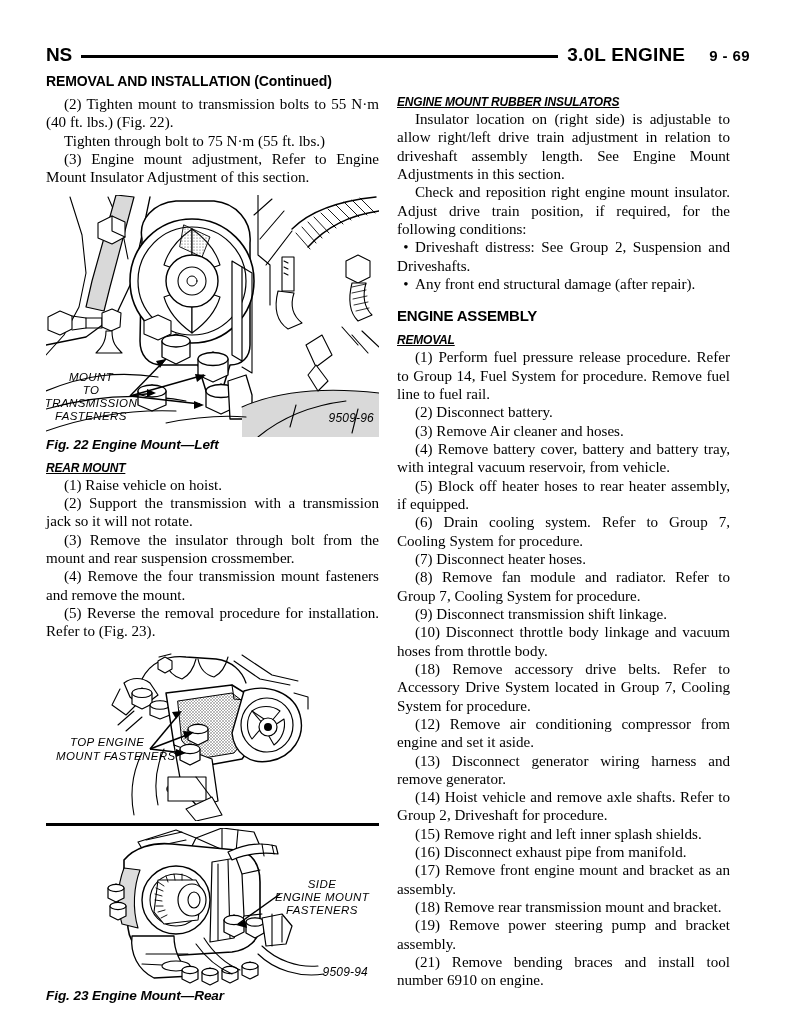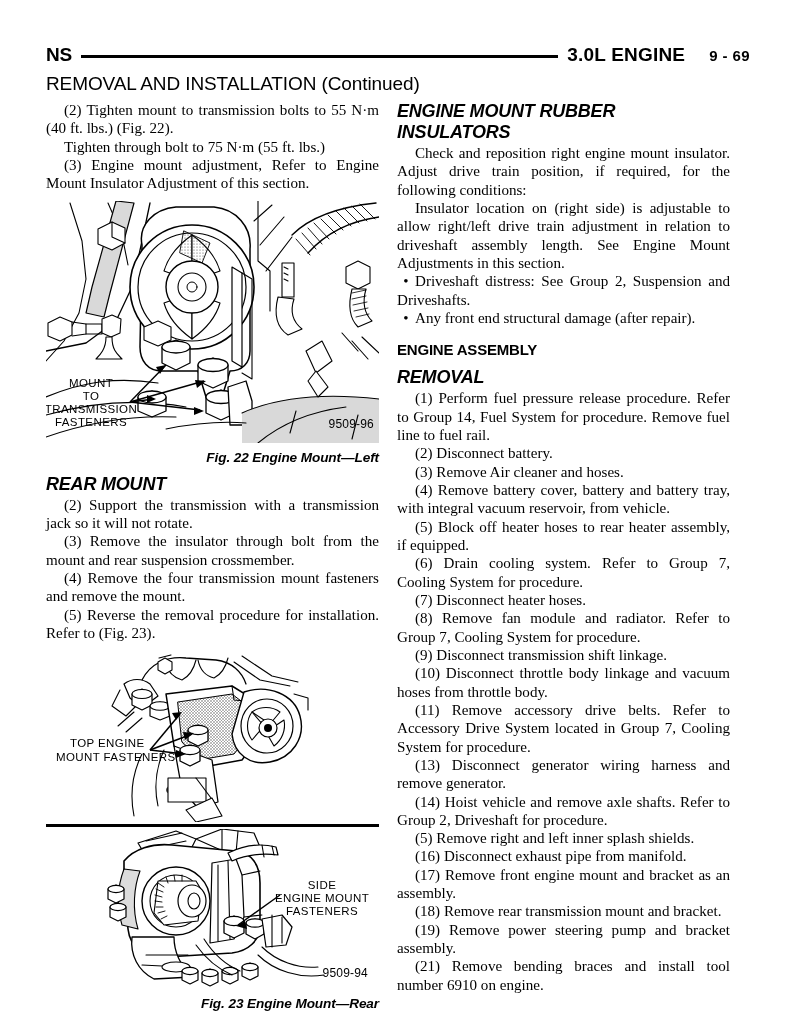--- a/index.html
+++ b/index.html
@@ -58,22 +58,22 @@
     font-family: "Liberation Sans", sans-serif;
     font-weight: bold;
     font-size: 15px;
     letter-spacing: 0.4px;
     white-space: nowrap;
     margin-left: 24px;
   }
 
   .section-continued {
     font-family: "Liberation Sans", sans-serif;
-    font-weight: normal;
-    font-size: 19px;
+    font-weight: bold;
+    font-size: 14px;
     letter-spacing: -0.1px;
     margin: 7px 0 6px 0;
   }
 
   
   .columns {
     display: flex;
     gap: 18px;
     align-items: flex-start;
   }
@@ -88,23 +88,24 @@
     line-height: 1.215;
     text-align: justify;
     text-indent: 18px;
     hyphens: manual;
   }
 
   .h-sub {
     font-family: "Liberation Sans", sans-serif;
     font-weight: bold;
     font-style: italic;
-    font-size: 18px;
+    font-size: 12px;
     letter-spacing: -0.2px;
     margin: 9px 0 1px 0;
+    text-decoration: underline;
   }
   .h-major {
     font-family: "Liberation Sans", sans-serif;
     font-weight: bold;
     font-size: 15px;
     letter-spacing: -0.2px;
     margin: 14px 0 3px 0;
   }
   ul.bullets {
     margin: 0;
@@ -124,31 +125,32 @@
     display: inline-block;
     width: 18px;
     text-align: center;
   }
 
   .caption {
     font-family: "Liberation Sans", sans-serif;
     font-weight: bold;
     font-style: italic;
     font-size: 13.6px;
-    text-align: right;
-    margin: 7px 0 0 0;
+    text-align: left;
+    margin: 0 0 0 0;
     letter-spacing: -0.1px;
   }
 
   
   .figure { margin: 8px 0 0 0; }
   .figbox {
     position: relative;
     width: 333px;
     background: #eab308;
+    font-style: italic;
   }
   .figbox svg { display: block; width: 100%; height: auto; }
 
   .fig-label {
     font-family: "Liberation Sans", sans-serif;
     font-size: 11.5px;
     letter-spacing: 0.4px;
     fill: #000;
   }
   .fig-partno {
@@ -312,20 +314,21 @@
               <text x="45" y="212" text-anchor="middle">TRANSMISSION</text>
               <text x="45" y="225" text-anchor="middle">FASTENERS</text>
             </g>
             <text class="fig-partno" x="328" y="227" text-anchor="end">9509-96</text>
           </svg>
         </div>
         <div class="caption">Fig. 22 Engine Mount—Left</div>
       </div>
 
       <div class="h-sub">REAR MOUNT</div>
+      <p class="body">(1) Raise vehicle on hoist.</p>
       <p class="body">(2) Support the transmission with a transmission jack so it will not rotate.</p>
       <p class="body">(3) Remove the insulator through bolt from the mount and rear suspension crossmember.</p>
       <p class="body">(4) Remove the four transmission mount fasteners and remove the mount.</p>
       <p class="body">(5) Reverse the removal procedure for installation. Refer to (Fig. 23).</p>
 
       <div class="figure">
 
         <div class="figbox">
           <svg viewBox="0 0 333 172" xmlns="http://www.w3.org/2000/svg">
             <rect x="0" y="0" width="333" height="172" fill="#fff"></rect>
@@ -488,45 +491,46 @@
         </div>
 
         <div class="caption">Fig. 23 Engine Mount—Rear</div>
       </div>
 
     </div>
 
     <div class="col">
 
       <div class="h-sub" style="margin-top:0">ENGINE MOUNT RUBBER INSULATORS</div>
+      <p class="body">Insulator location on (right side) is adjustable to allow right/left drive train adjustment in relation to driveshaft assembly length. See Engine Mount Adjustments in this section.</p>
       <p class="body">Check and reposition right engine mount insulator. Adjust drive train position, if required, for the following conditions:</p>
-      <p class="body">Insulator location on (right side) is adjustable to allow right/left drive train adjustment in relation to driveshaft assembly length. See Engine Mount Adjustments in this section.</p>
 
       <ul class="bullets">
         <li><span class="bul">•</span><span>Driveshaft distress: See Group 2, Suspension and Driveshafts.</span></li>
         <li><span class="bul">•</span><span>Any front end structural damage (after repair).</span></li>
       </ul>
 
       <div class="h-major">ENGINE ASSEMBLY</div>
       <div class="h-sub">REMOVAL</div>
 
       <p class="body">(1) Perform fuel pressure release procedure. Refer to Group 14, Fuel System for procedure. Remove fuel line to fuel rail.</p>
       <p class="body">(2) Disconnect battery.</p>
       <p class="body">(3) Remove Air cleaner and hoses.</p>
       <p class="body">(4) Remove battery cover, battery and battery tray, with integral vacuum reservoir, from vehicle.</p>
       <p class="body">(5) Block off heater hoses to rear heater assembly, if equipped.</p>
       <p class="body">(6) Drain cooling system. Refer to Group 7, Cooling System for procedure.</p>
       <p class="body">(7) Disconnect heater hoses.</p>
       <p class="body">(8) Remove fan module and radiator. Refer to Group 7, Cooling System for procedure.</p>
       <p class="body">(9) Disconnect transmission shift linkage.</p>
       <p class="body">(10) Disconnect throttle body linkage and vacuum hoses from throttle body.</p>
-      <p class="body">(11) Remove accessory drive belts. Refer to Accessory Drive System located in Group 7, Cooling System for procedure.</p>
+      <p class="body">(18) Remove accessory drive belts. Refer to Accessory Drive System located in Group 7, Cooling System for procedure.</p>
+      <p class="body">(12) Remove air conditioning compressor from engine and set it aside.</p>
       <p class="body">(13) Disconnect generator wiring harness and remove generator.</p>
       <p class="body">(14) Hoist vehicle and remove axle shafts. Refer to Group 2, Driveshaft for procedure.</p>
-      <p class="body">(5) Remove right and left inner splash shields.</p>
+      <p class="body">(15) Remove right and left inner splash shields.</p>
       <p class="body">(16) Disconnect exhaust pipe from manifold.</p>
       <p class="body">(17) Remove front engine mount and bracket as an assembly.</p>
       <p class="body">(18) Remove rear transmission mount and bracket.</p>
       <p class="body">(19) Remove power steering pump and bracket assembly.</p>
       <p class="body">(21) Remove bending braces and install tool number 6910 on engine.</p>
 
     </div>
   </div>
 </div>
 

